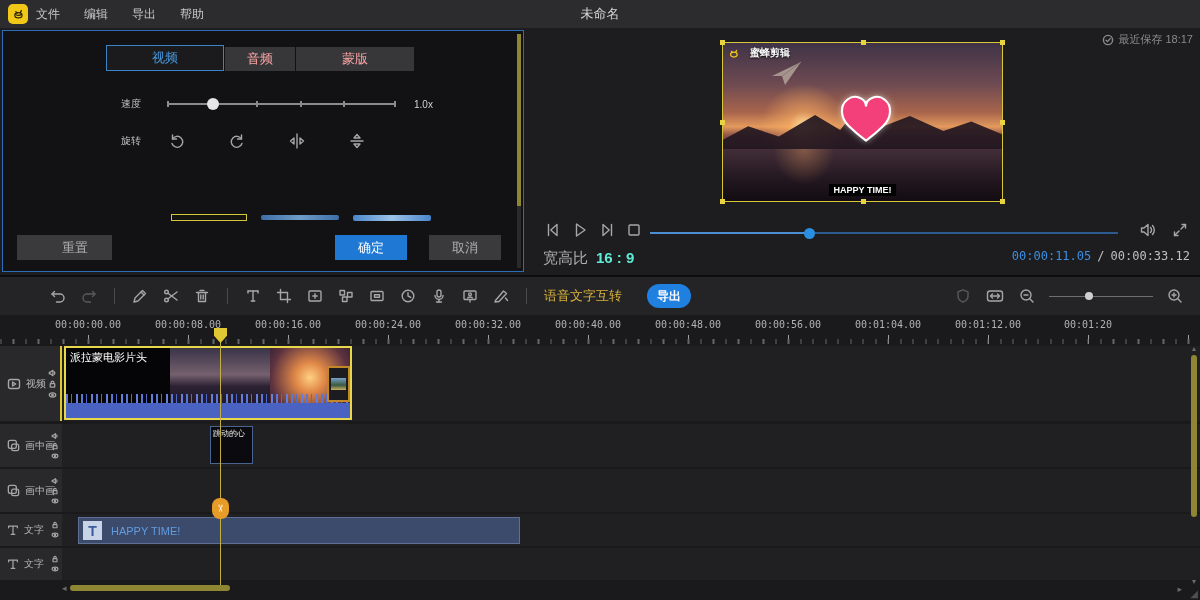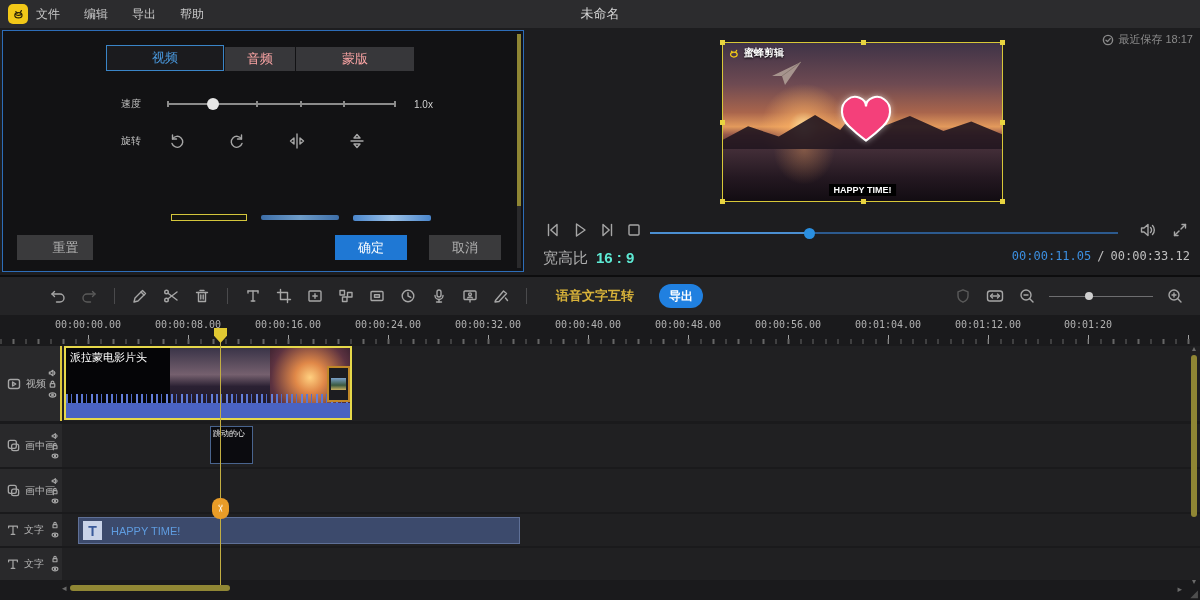--- a/index.html
+++ b/index.html
@@ -51,21 +51,21 @@
   .prow-rot { margin-top:20px; }
   .rot-icons { display:flex; gap:40px; }
   .pstrip { position:absolute; left:168px; top:183px; display:flex; gap:14px; align-items:center; }
   .strip-y { width:76px; height:7px; border:1px solid #d4c63c; background:#15150f; }
   .strip-b1 { width:78px; height:5px; border-radius:2px;
     background:linear-gradient(90deg,#3d6ea8,#6e9cc8,#3d6ea8); }
   .strip-b2 { width:78px; height:6px; border-radius:2px;
     background:linear-gradient(90deg,#4a86cc,#9cc2e8,#4a86cc); }
   .pbtn { position:absolute; height:25px; font-size:13px; display:flex; align-items:center;
     justify-content:center; background:#3a3a3c; color:#b2b2b2; }
-  .btn-reset { left:14px; bottom:11px; width:76px;padding-left:21px; }
+  .btn-reset { left:14px; bottom:11px; width:95px;padding-left:21px; }
   .btn-ok { left:332px; bottom:11px; width:72px; background:#1f78d4; color:#fff; }
   .btn-cancel { left:426px; bottom:11px; width:72px; }
   .pscroll { position:absolute; right:2px; top:3px; bottom:3px; width:4px; background:#2a2a2c; }
   .pscroll .thumb { position:absolute; top:0; left:0; right:0; height:172px; background:#8f8634; }
 
   
   .autosave { position:absolute; right:7px; top:4px; display:flex; gap:4px; align-items:center;
     color:#8a8a8a; font-size:11px; }
   .stage { position:absolute; left:722px; top:14px; width:281px; height:160px;
     border:1px solid #d8c838; background:#000; }
@@ -74,21 +74,21 @@
   .sun { position:absolute; inset:0;
     background:radial-gradient(circle at 29% 53%, rgba(255,228,160,.95) 0%, rgba(255,180,100,.55) 7%, rgba(255,160,90,0) 20%); }
   .mountains { position:absolute; left:0; right:0; top:34%; height:34%; background:#231721; opacity:.92;
     clip-path:polygon(0 80%,9% 55%,20% 74%,33% 34%,42% 62%,50% 10%,57% 56%,67% 36%,79% 64%,89% 46%,100% 70%,100% 100%,0 100%); }
   .water { position:absolute; left:0; right:0; bottom:0; height:33%;
     background:linear-gradient(180deg,#432e38 0%,#241821 55%,#120c12 100%); }
   .water::before { content:""; position:absolute; left:18%; top:0; width:22%; height:70%;
     background:radial-gradient(ellipse at 50% 0%, rgba(255,170,100,.35), transparent 70%); }
   .plane { position:absolute; left:48px; top:18px; }
   .heart { position:absolute; left:107px; top:48px; filter:drop-shadow(0 0 3px rgba(255,255,255,.5)); }
-  .wm { position:absolute; left:4px; top:3px; display:flex; align-items:center; gap:4px;
+  .wm { position:absolute; left:4px; top:3px; display:flex; align-items:center; gap:10px;
     color:#fff; font-size:10px; font-weight:bold; text-shadow:0 1px 2px #000; }
   .caption { position:absolute; left:50%; bottom:5px; transform:translateX(-50%);
     background:#000; color:#fff; font-size:9px; font-weight:bold; padding:1px 5px; white-space:nowrap; }
   .handle { position:absolute; width:5px; height:5px; background:#e8d440; }
   .transport { position:absolute; left:543px; top:192px; display:flex; gap:7px; align-items:center; }
   .seek { position:absolute; left:650px; top:200px; width:468px; height:10px; }
   .seek .done { position:absolute; top:4px; left:0; width:34%; height:2px; background:#4b8fd2; }
   .seek .rest { position:absolute; top:4px; left:34%; right:0; height:2px; background:#2c5a8e; }
   .seek .thumb { position:absolute; top:0; left:34%; width:11px; height:11px; margin-left:-5px;
     border-radius:50%; background:#2a8fe0; }
@@ -98,21 +98,21 @@
   .timecode { position:absolute; right:10px; top:221px; font-size:12px;
     font-family:"DejaVu Sans Mono", monospace; color:#c0c0c0; display:flex; gap:6px; }
   .timecode .cur { color:#3c8fe0; }
 
   
   .toolbar { position:absolute; top:275px; left:0; right:0; height:40px; background:#242426;
     border-top:2px solid #0d0d0e; display:flex; align-items:center; }
   .tool-left { display:flex; align-items:center; gap:11px; padding-left:48px; }
   .tdiv { width:1px; height:16px; background:#4a4a4c; margin:0 4px; }
   .tbtn { width:20px; height:20px; display:flex; align-items:center; justify-content:center; }
-  .speech { color:#d8b23a; font-size:13px; font-weight:bold; margin-left:14px; white-space:nowrap; }
+  .speech { color:#d8b23a; font-size:13px; font-weight:normal; margin-left:2px; white-space:nowrap; }
   .export-btn { margin-left:14px; width:44px; height:24px; border-radius:12px; background:#2080e0;
     color:#fff; font-size:12px; font-weight:bold; display:flex; align-items:center; justify-content:center; }
   .tool-right { margin-left:auto; display:flex; align-items:center; gap:13px; padding-right:16px; }
   .zslider { position:relative; width:104px; height:10px; }
   .zslider .track { position:absolute; top:4.5px; left:0; right:0; height:1.5px; background:#6e6e70; }
   .zslider .thumb { position:absolute; top:1px; left:35%; width:8px; height:8px; border-radius:50%; background:#cfcfcf; }
 
   
   .timeline { position:absolute; top:315px; left:0; right:0; bottom:0; background:#1a1a1c; }
   .ruler-labels { display:flex; padding-left:38px; padding-top:4px; color:#b2b2b2; font-size:10px;

